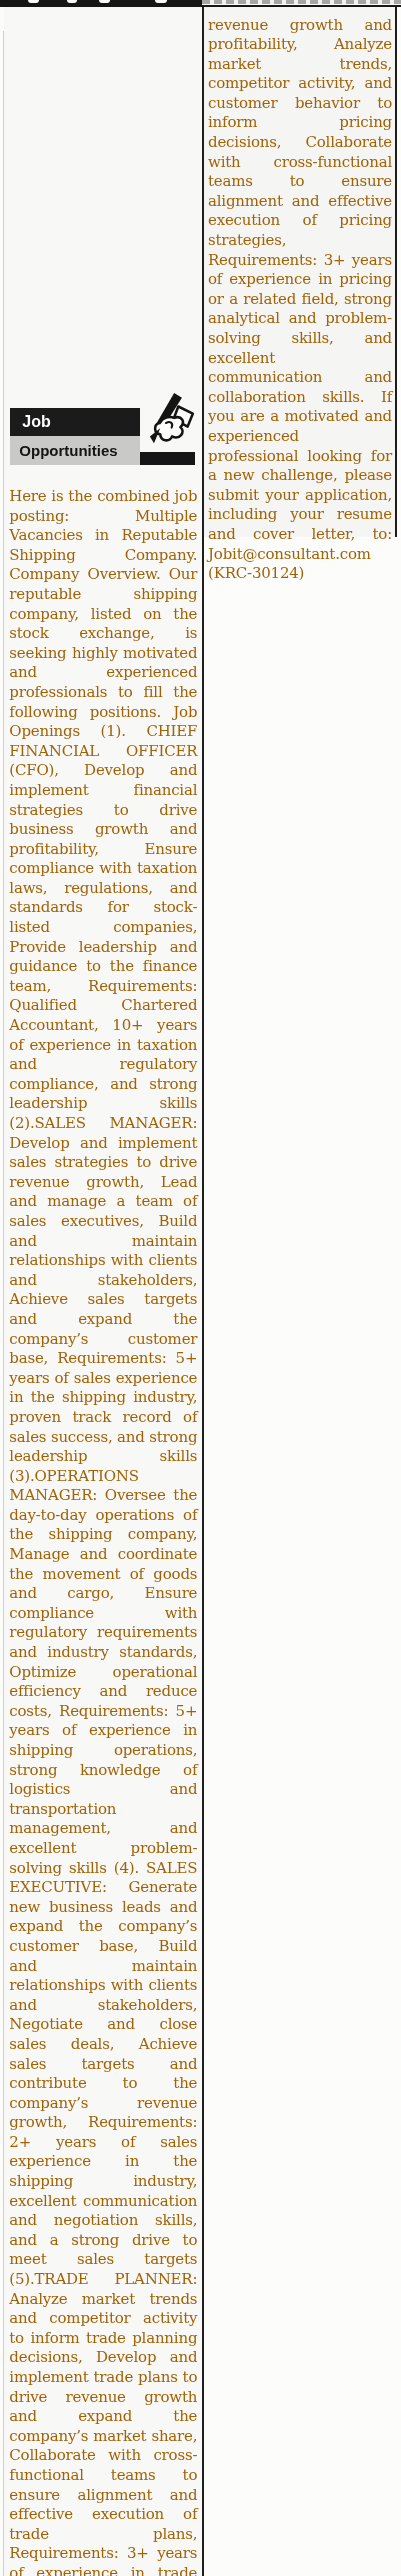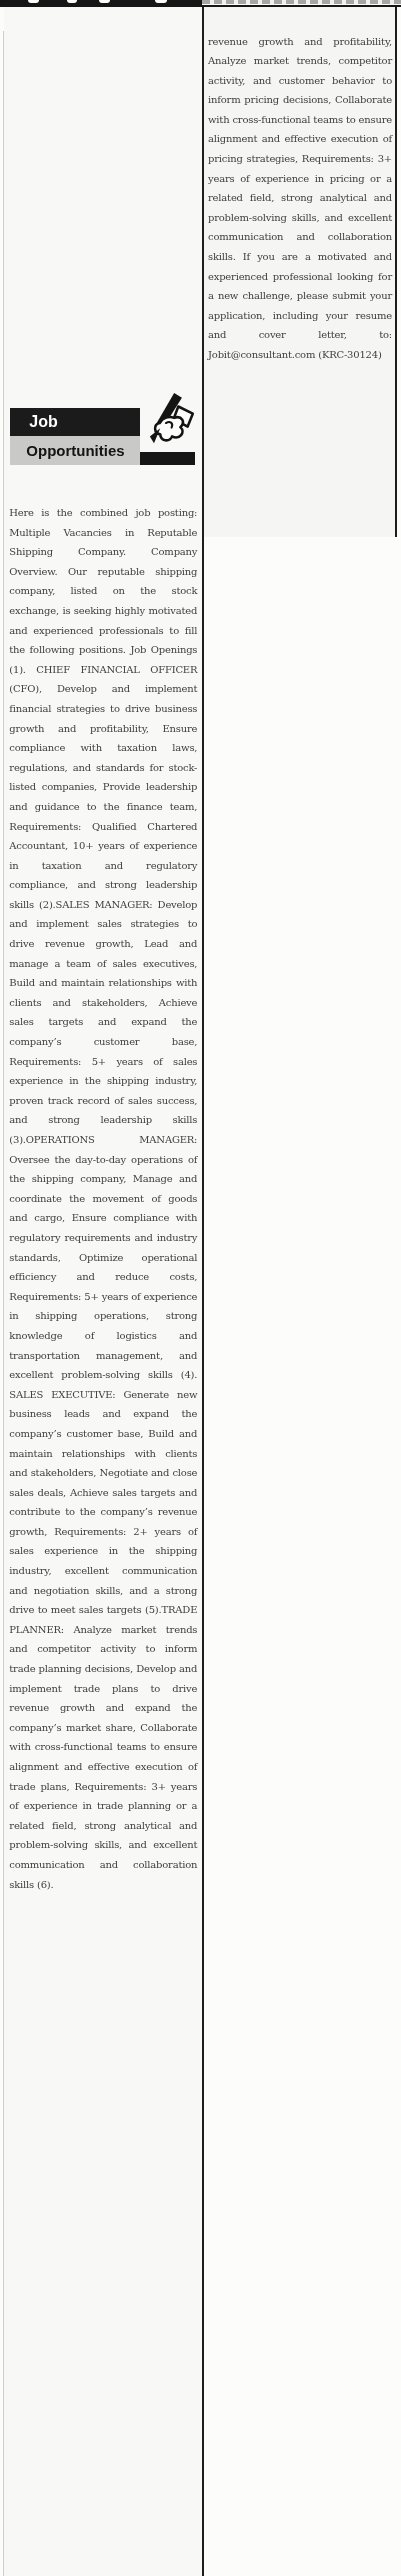--- a/index.html
+++ b/index.html
@@ -37,44 +37,44 @@
   }
   
   .left-tint{position:absolute;left:4.1px;top:6.7px;width:198px;height:2658px;background:#f8f8f6;}
   .right-tint{position:absolute;left:204px;top:6.7px;width:191px;height:530px;background:#f5f5f3;}
 
   
   .bar-black{
     position:absolute;left:10.3px;top:408px;width:130px;height:28px;
     background:#1b1b1b;color:#ffffff;
     font-family:"Liberation Sans", sans-serif;font-weight:bold;font-size:16px;
-    line-height:28px;padding-left:19px;box-sizing:border-box;
+    line-height:28px;padding-left:12px;box-sizing:border-box;
   }
   .bar-gray{
     position:absolute;left:10.3px;top:436px;width:130px;height:29px;
     background:#c9c9c7;color:#141414;
     font-family:"Liberation Sans", sans-serif;font-weight:bold;font-size:15px;
-    line-height:29px;padding-left:16px;box-sizing:border-box;
+    line-height:29px;padding-left:9px;box-sizing:border-box;
   }
   .icon-box{
     position:absolute;left:143px;top:392px;width:52px;height:61px;
   }
   .icon-box svg{width:100%;height:100%;}
   .black-tab{
     position:absolute;left:140px;top:452px;width:55px;height:13px;background:#161616;
   }
 
   
   .body-text{
     position:absolute;
-    font-size:10px;line-height:19.6px;
+    font-size:15px;line-height:19.6px;
     text-align:justify;
     letter-spacing:-0.2px;
-    color:#404040;
-    hyphens:auto;margin-top:16px;-webkit-hyphens:auto;
+    color:#a16207;
+    hyphens:auto;-webkit-hyphens:auto;
   }
   .left-body{left:9.3px;top:487px;width:188px;}
   .right-body{left:208px;top:15.5px;width:184px;}
   .b{font-weight:normal;}
 </style>
 </head>
 <body>
 
 <div class="page">
 

